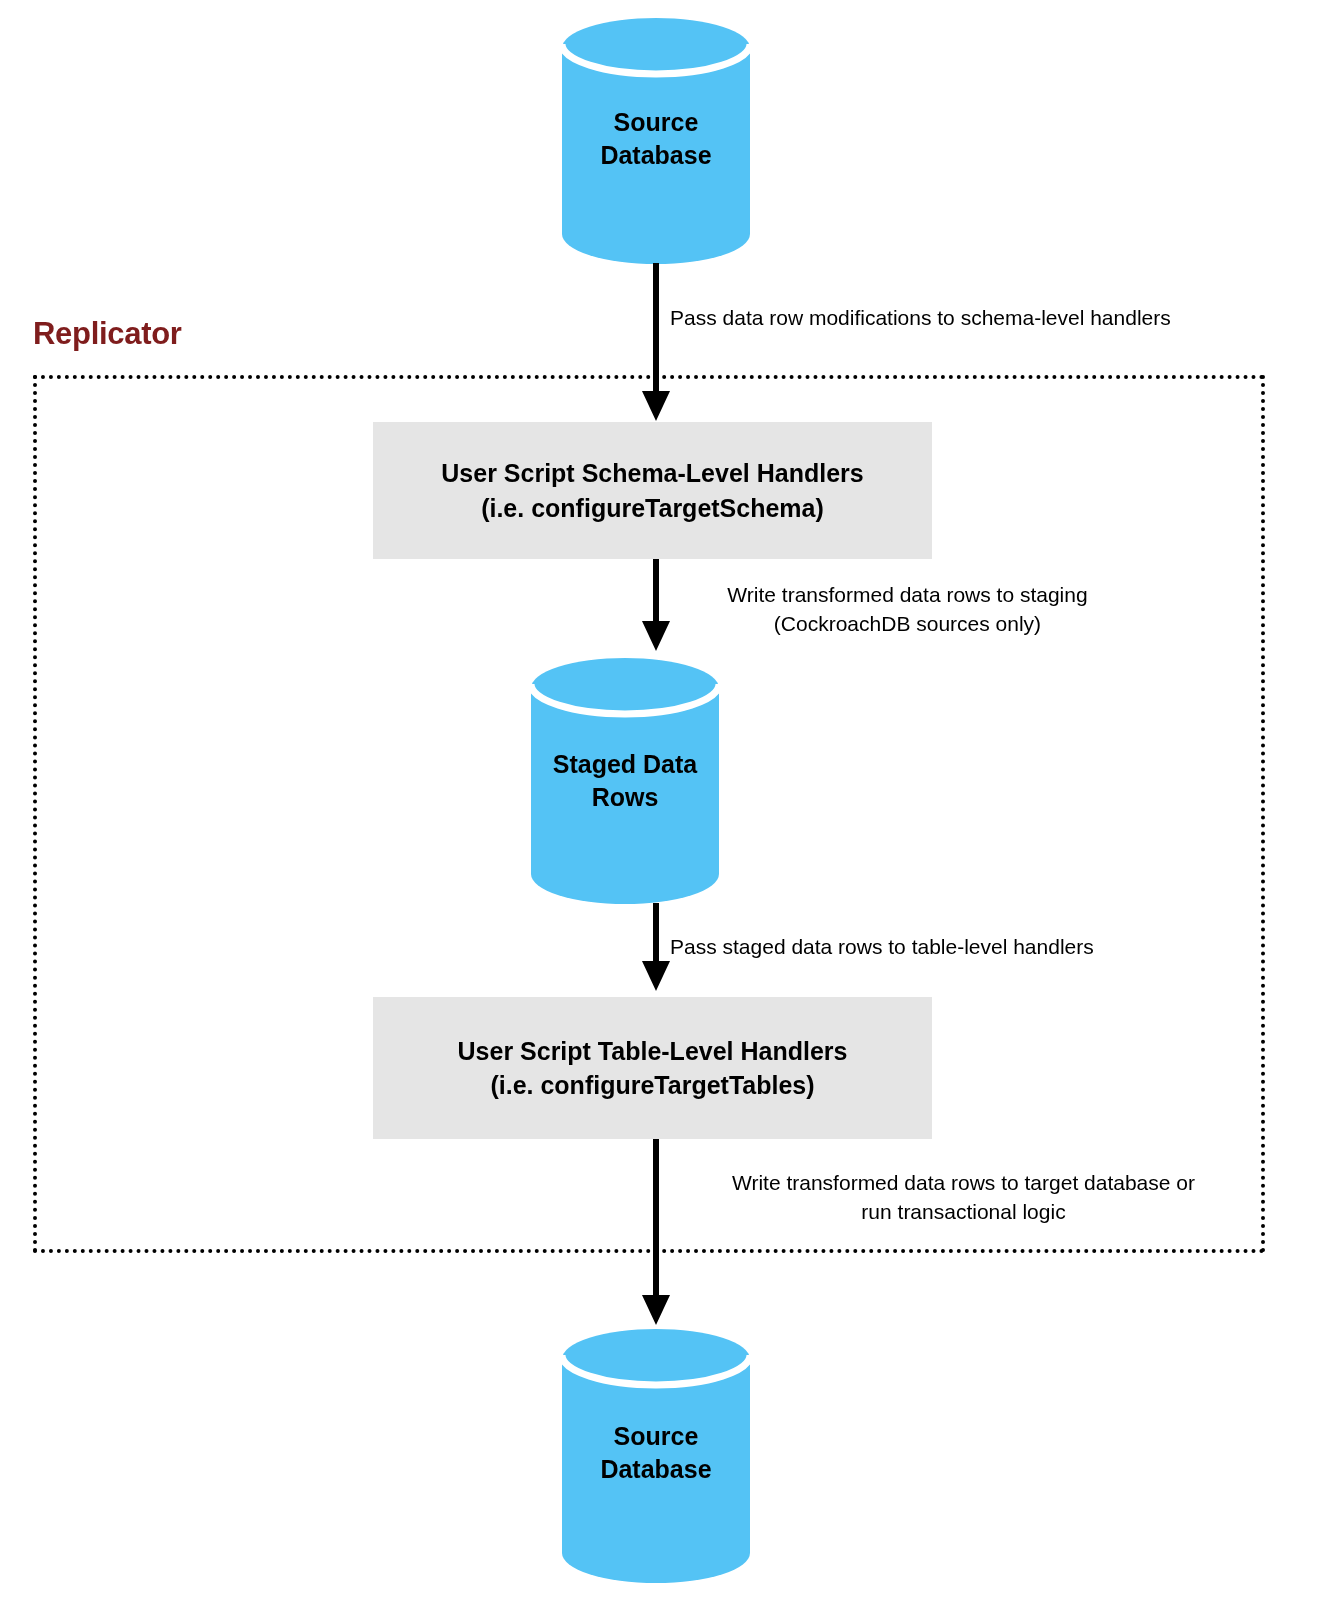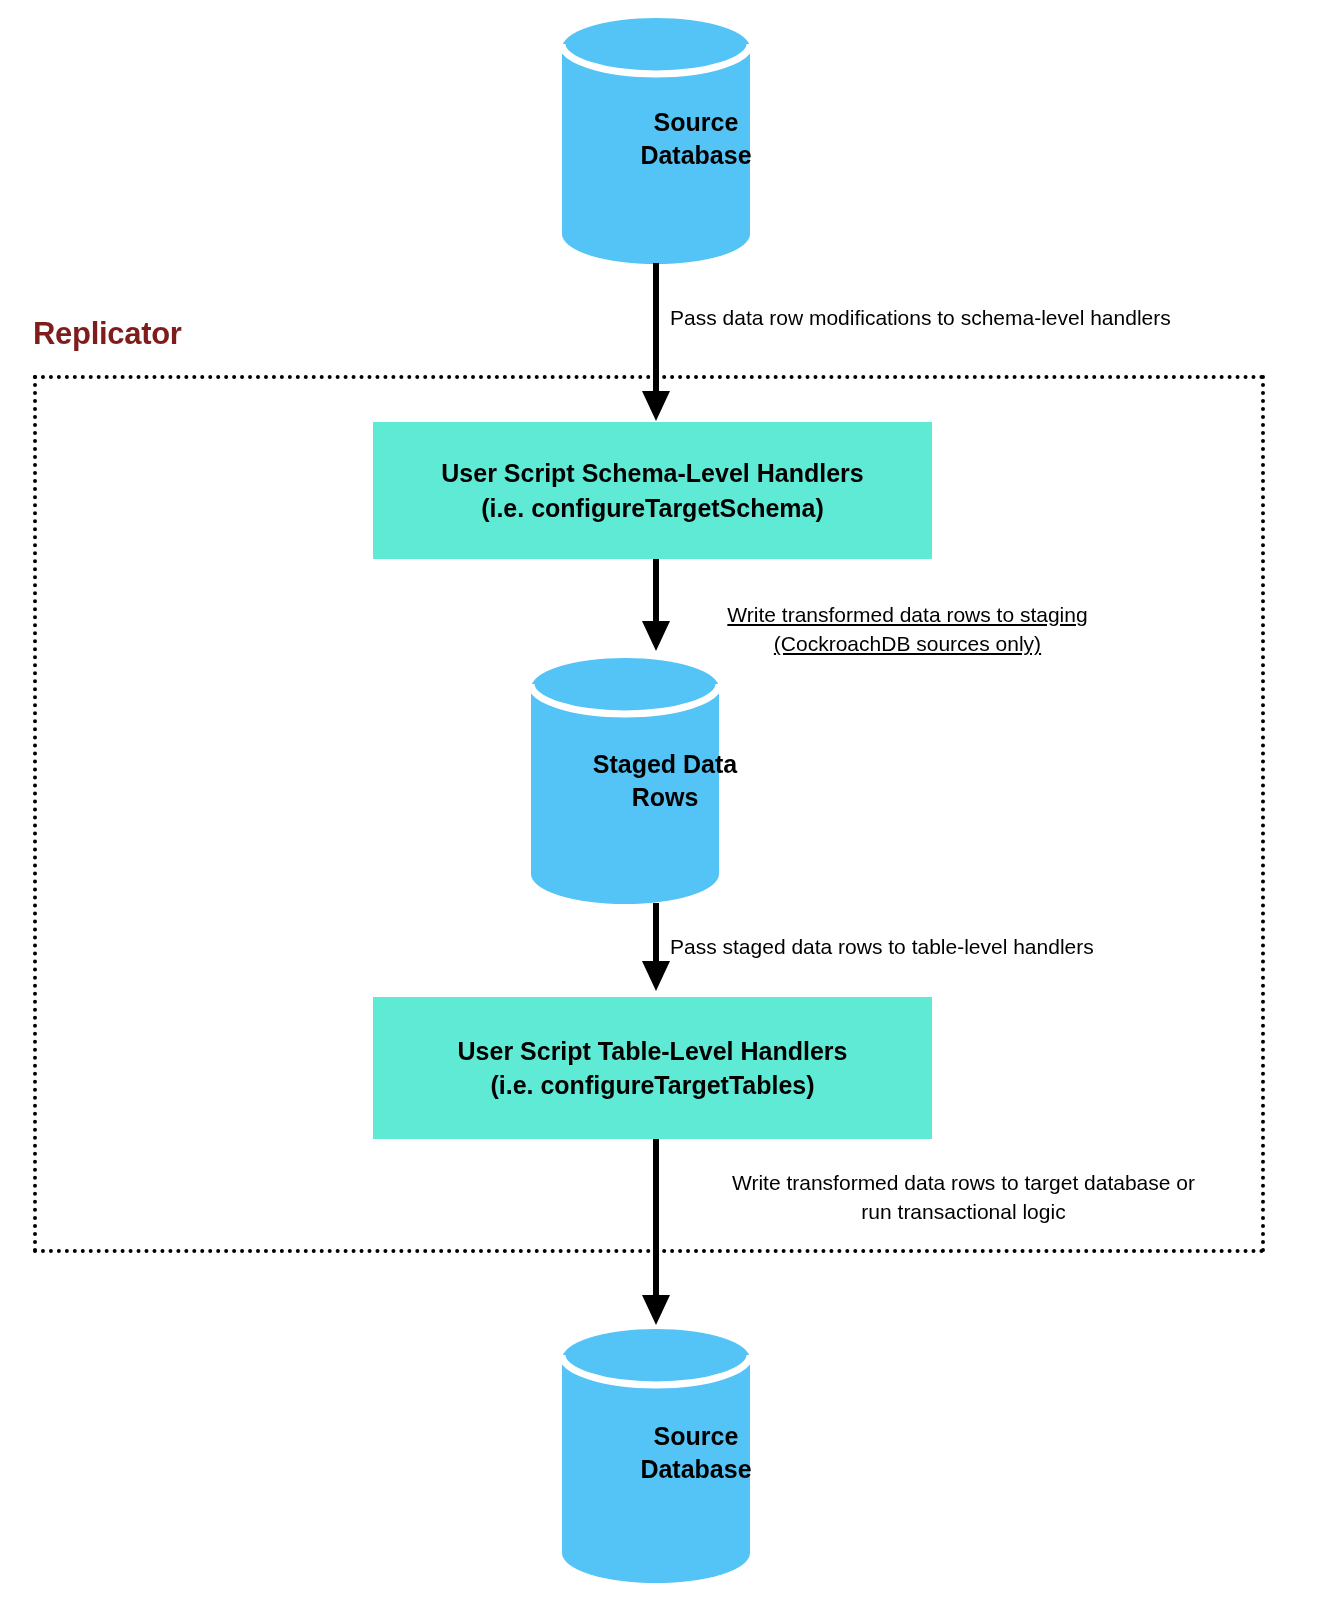--- a/index.html
+++ b/index.html
@@ -53,27 +53,26 @@
     position: absolute;
     left: 0;
     width: 100%;
     text-align: center;
     font-size: 25px;
     font-weight: bold;
     line-height: 1.33;
     color: #000000;
     pointer-events: none;
     white-space: pre-line;
-    padding-left: 40px;
   }
 
   
   .proc-box {
     position: absolute;
-    background: #5eead4;
+    background: #e5e5e5;
     display: flex;
     align-items: center;
     justify-content: center;
     text-align: center;
   }
   .proc-label {
     font-size: 25px;
     font-weight: bold;
     line-height: 1.38;
     color: #000000;
@@ -128,21 +127,21 @@
     <div class="proc-label">User Script Schema-Level Handlers
 (i.e. configureTargetSchema)</div>
   </div>
 
   <div class="arrow" style="left:639px; top:559px; width:34px; height:94px;">
     <svg width="34" height="94" viewBox="0 0 34 94" xmlns="http://www.w3.org/2000/svg">
       <line x1="17" y1="0" x2="17" y2="70" stroke="#000000" stroke-width="6"></line>
       <polygon points="17,92 3,62 31,62" fill="#000000"></polygon>
     </svg>
   </div>
-  <div class="edge-label centered" style="left:670px; top:600px; width:475px;text-decoration:underline;">Write transformed data rows to staging
+  <div class="edge-label centered" style="left:670px; top:580px; width:475px;">Write transformed data rows to staging
 (CockroachDB sources only)</div>
 
   <div class="cylinder" style="left:531px; top:654px; width:188px; height:250px;">
     <svg width="188" height="250" viewBox="0 0 188 250" xmlns="http://www.w3.org/2000/svg">
       <path d="M0,30 L0,220 A94,30 0 0 0 188,220 L188,30 Z" fill="#54c3f5"></path>
       <ellipse cx="94" cy="34" rx="94" ry="30" fill="#54c3f5"></ellipse>
       <path d="M0,30 A94,30 0 0 0 188,30" fill="none" stroke="#ffffff" stroke-width="7"></path>
     </svg>
     <div class="cyl-label" style="top:94px;">Staged Data
 Rows</div>

